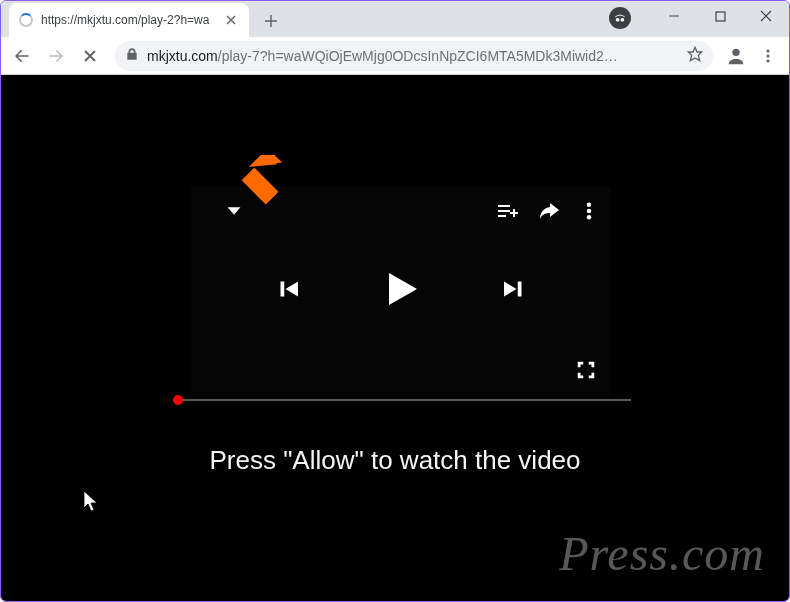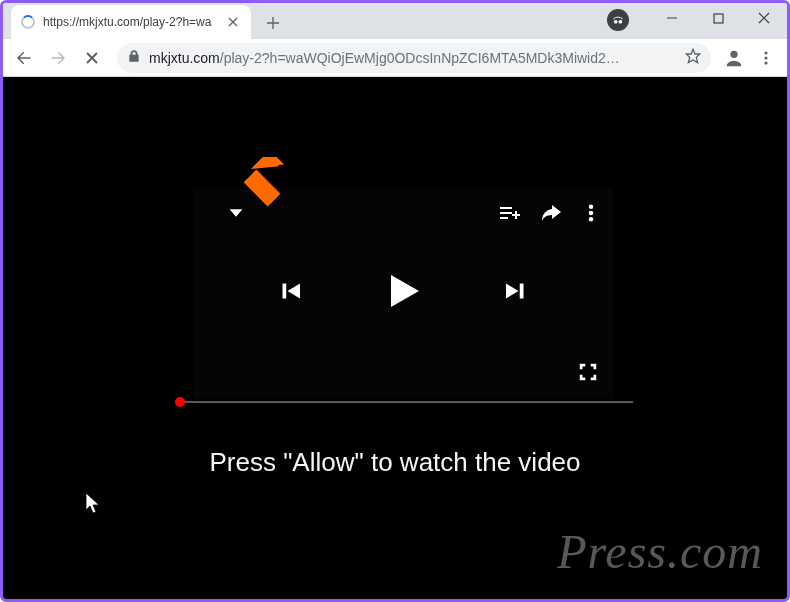--- a/index.html
+++ b/index.html
@@ -7,21 +7,21 @@
     font-family: "Segoe UI", Arial, sans-serif;
     background: #fff;
     width: 790px;
     height: 602px;
     overflow: hidden;
     position: relative;
   }
   .browser-window {
     width: 790px;
     height: 602px;
-    border: 3px solid #8b5cf6;
+    border: 1px solid #8b5cf6;
     border-radius: 6px;
     overflow: hidden;
     display: flex;
     flex-direction: column;
     background: #fff;
   }
   .titlebar {
     height: 36px;
     background: #dee1e6;
     display: flex;
@@ -310,21 +310,21 @@
           <path d="M2 2 L12 12 M12 2 L2 12" stroke="currentColor" stroke-width="2"></path>
         </svg>
     </div>
     <div class="omnibox">
       <span class="lock-icon">
         <svg width="14" height="14" viewBox="0 0 24 24" fill="currentColor">
             <path d="M6 10 V8 a6 6 0 0 1 12 0 V10 H20 V22 H4 V10 Z M9 10 H15 V8 a3 3 0 0 0 -6 0 Z"></path>
           </svg>
       </span>
       <span class="url">
-        <span class="domain">mkjxtu.com</span><span class="path">/play-2?h=waWQiOjEwMjg0ODcsInNpZCI6MTA5MDk3Miwid2…</span>
+        <span class="domain">mkjxtu.com</span><span class="path">/play-7?h=waWQiOjEwMjg0ODcsInNpZCI6MTA5MDk3Miwid2…</span>
       </span>
       <span class="star-icon">
         <svg width="16" height="16" viewBox="0 0 24 24" fill="none" stroke="currentColor" stroke-width="2">
             <polygon points="12,2 15,9 22,9 17,14 19,22 12,18 5,22 7,14 2,9 9,9"></polygon>
           </svg>
       </span>
     </div>
     <div class="avatar">
       <svg width="22" height="22" viewBox="0 0 24 24" fill="currentColor">
           <circle cx="12" cy="8" r="4"></circle>

